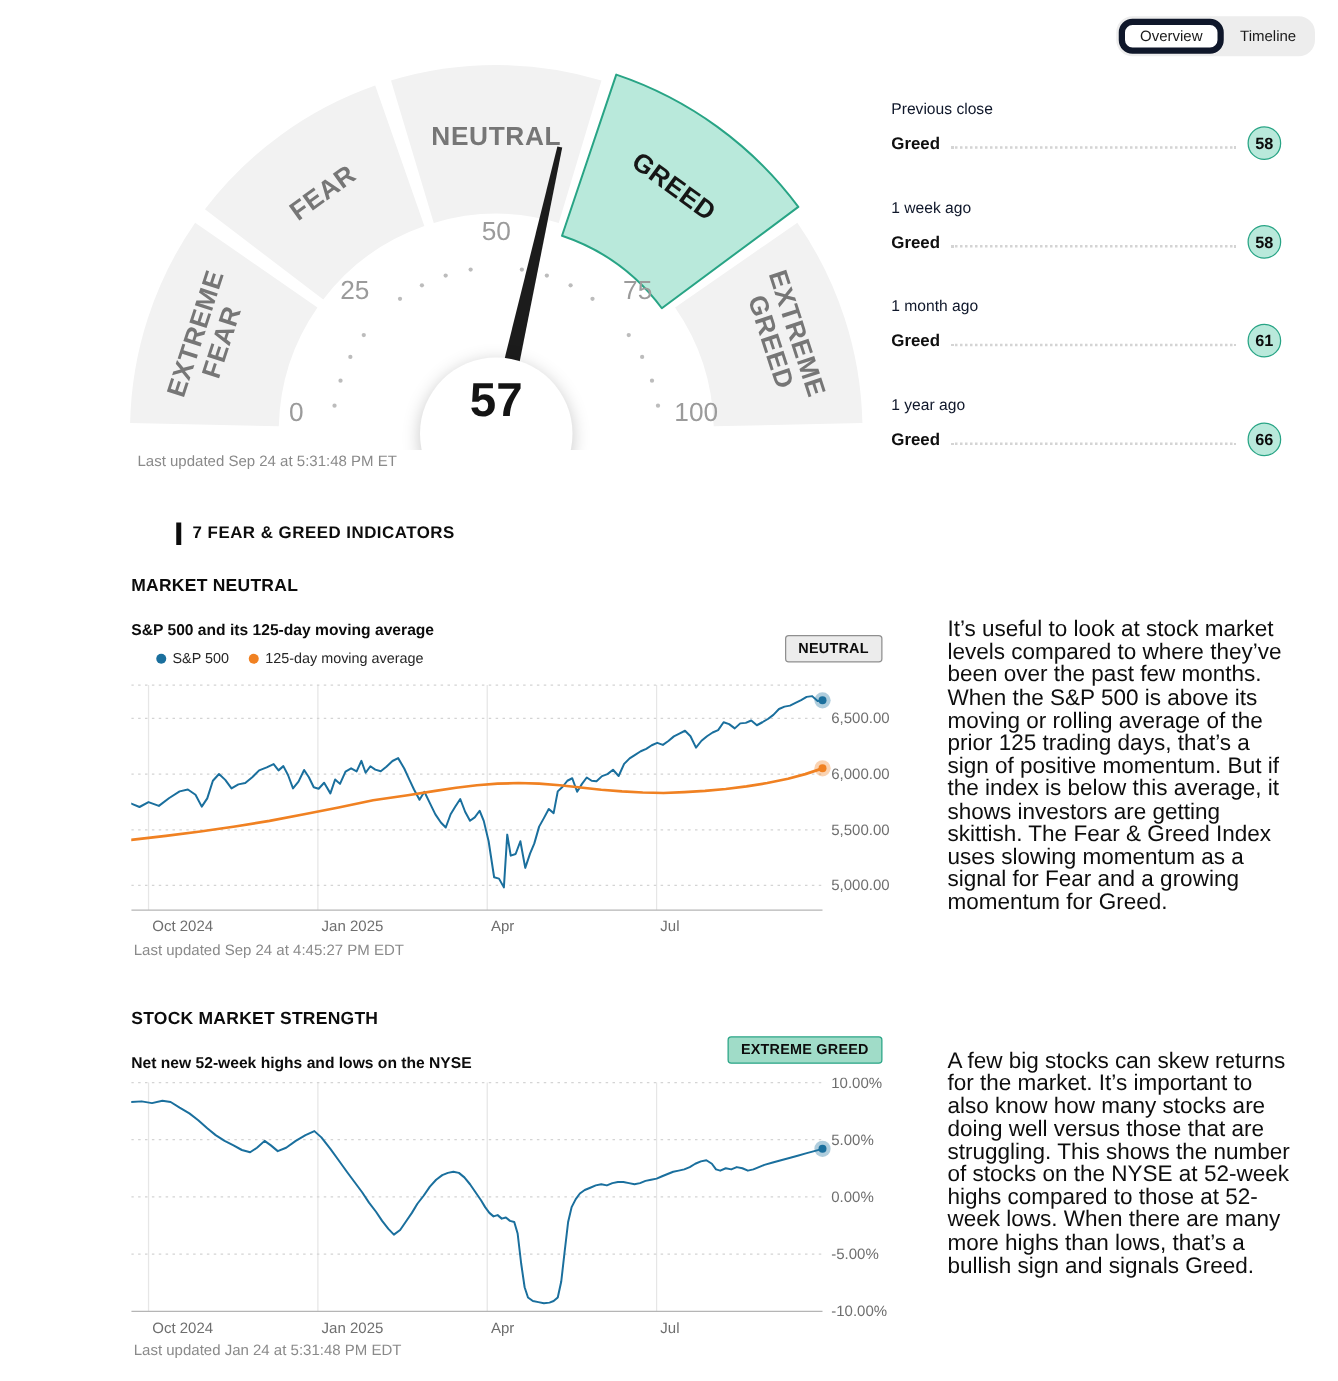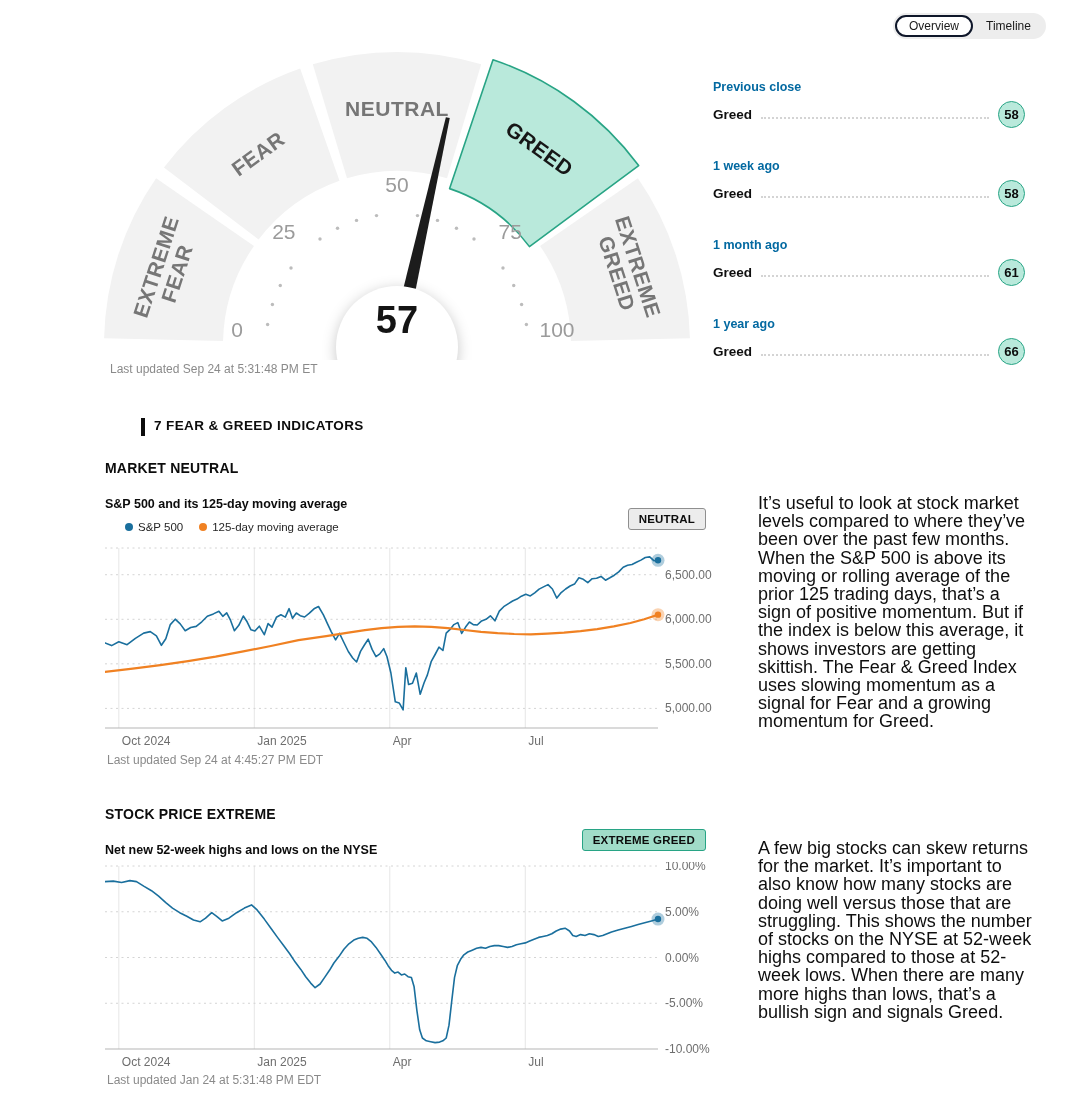--- a/index.html
+++ b/index.html
@@ -3,34 +3,34 @@
 <meta charset="utf-8">
 <style>
   html,body{margin:0;padding:0;background:#fff;}
   body{font-family:"Liberation Sans","DejaVu Sans",sans-serif;color:#111;}
   #page{position:relative;width:1070px;height:1105px;background:#fff;overflow:hidden;}
   svg{font-family:"Liberation Sans","DejaVu Sans",sans-serif;}
 
   
   .toggle{position:absolute;left:893px;top:13px;display:flex;align-items:center;background:#ededed;border-radius:13px;padding:2px;}
   .toggle-opt{font-size:12px;color:#1a1a1a;padding:3px 13px;border-radius:11px;cursor:pointer;white-space:nowrap;}
-  .toggle-opt.active{background:#fff;border:2px solid #0f172a;padding:2px 12px;}
+  .toggle-opt.active{background:#fff;border:5px solid #0f172a;padding:2px 12px;}
 
   
   #gauge-wrap{position:absolute;left:99px;top:40px;width:595px;height:320px;}
   .g-label{font-size:21px;font-weight:bold;fill:#767676;letter-spacing:.5px;}
   .g-label-active{fill:#161616;}
   .g-num{font-size:21px;fill:#9b9b9b;}
   .g-value{font-size:38px;font-weight:bold;fill:#141414;}
   .updated{position:absolute;font-size:12px;color:#8a8a8a;}
 
   
   #timeline{position:absolute;left:713px;top:80px;width:312px;}
   .tl-entry{margin-bottom:31px;}
-  .tl-period{font-size:12.5px;color:#0369a1;margin-bottom:7px;font-weight:bold;}
+  .tl-period{font-size:12.5px;color:#0f172a;margin-bottom:7px;}
   .tl-row{display:flex;align-items:center;}
   .tl-status{font-size:13.5px;font-weight:bold;color:#0f0f0f;}
   .tl-leader{flex:1;border-bottom:2px dotted #d4d4d4;margin:0 9px;height:2px;position:relative;top:2px;}
   .tl-circle{width:25px;height:25px;border-radius:50%;background:var(--teal-bg);border:1.5px solid var(--teal-border);
              display:flex;align-items:center;justify-content:center;font-size:13px;font-weight:bold;color:#0c0c0c;flex:0 0 auto;}
 
   
   .ind-header{position:absolute;left:105px;top:418px;display:flex;align-items:flex-start;margin-left:36px;}
   .ind-bar{width:4px;height:18px;background:#0c0c0c;margin-right:9px;}
   .ind-title{font-size:13.5px;font-weight:bold;letter-spacing:.4px;color:#0c0c0c;}
@@ -183,21 +183,21 @@
       <path d="M0.0 96.9L6.6 99.6L13.8 95.7L22.1 98.7L30.4 92.4L38.7 87.1L45.3 85.6L51.4 89.8L56.4 99.3L60.8 92.7L65.3 78.6L70.2 73.2L75.2 77.9L80.2 84.7L85.7 81.5L91.2 80.4L96.8 75.8L102.3 70.3L108.4 67.9L113.9 65.3L117.8 70.3L121.7 66.9L125.5 74.2L129.4 84.7L133.8 79.3L138.3 70.0L142.1 75.8L146.0 83.8L149.9 85.0L154.3 80.2L159.3 88.7L163.1 77.6L167.0 81.1L171.4 71.3L175.9 68.7L180.3 71.1L184.1 62.7L187.5 72.2L191.3 67.0L195.2 69.7L199.6 71.0L204.1 67.4L209.0 62.8L213.5 60.5L218.4 68.8L222.3 77.3L226.2 85.6L230.6 93.8L234.5 87.4L238.9 96.5L243.3 105.5L247.7 112.0L251.6 116.0L255.5 105.4L259.4 99.0L263.2 93.2L267.1 103.4L271.0 110.6L274.8 107.9L278.7 102.6L282.0 110.7L285.9 127.0L290.3 155.8L294.2 156.9L298.1 163.9L300.8 121.7L303.6 138.5L307.5 137.2L311.3 127.0L315.2 148.3L319.1 136.7L322.4 128.9L326.3 115.3L330.1 108.5L334.0 101.2L337.9 104.5L341.2 87.1L345.1 83.4L348.9 78.6L352.8 76.6L356.7 87.4L360.6 81.1L364.4 76.0L368.3 78.6L372.2 79.0L376.6 74.9L381.0 73.3L385.4 69.8L389.9 74.8L394.3 65.1L398.7 60.7L403.1 57.9L407.6 55.0L412.0 53.1L416.4 50.2L420.8 48.3L425.3 49.9L429.7 46.8L434.1 43.1L438.5 40.9L443.0 38.6L447.4 43.0L451.8 52.1L456.2 46.6L460.6 43.0L465.1 40.0L469.5 38.1L473.9 31.8L478.3 33.3L482.8 36.7L487.2 32.7L491.6 32.3L496.0 30.4L500.5 34.2L504.9 31.8L509.3 29.2L513.7 25.9L518.2 21.2L522.6 19.3L527.0 18.5L531.4 16.3L535.9 14.1L540.3 11.5L544.7 10.9L549.1 14.8L553.0 14.3" fill="none" stroke="#1a6f9d" stroke-width="1.6" stroke-linejoin="round" stroke-linecap="round"></path>
       <path d="M0.0 125.9L27.7 122.7L55.3 119.2L83.0 115.2L110.6 110.7L138.3 105.4L165.9 100.0L193.5 94.2L221.2 90.2L243.3 86.7L259.9 84.2L276.5 82.2L293.1 80.9L309.7 80.4L326.3 80.9L342.9 82.2L359.4 84.0L376.0 85.8L392.6 87.1L409.2 88.0L425.8 88.4L442.4 87.7L459.0 86.7L475.6 85.2L492.2 83.1L508.8 80.4L525.4 77.0L539.2 73.3L553.0 68.7" fill="none" stroke="#f08122" stroke-width="2.2" stroke-linejoin="round" stroke-linecap="round"></path>
       <circle cx="553" cy="14.297029702970297" r="6.5" fill="#1a6f9d" opacity="0.35"></circle>
       <circle cx="553" cy="14.297029702970297" r="3.2" fill="#1a6f9d"></circle>
       <circle cx="553" cy="68.65346534653466" r="6.5" fill="#f08122" opacity="0.35"></circle>
       <circle cx="553" cy="68.65346534653466" r="3.2" fill="#f08122"></circle>
     </svg>
   <div class="updated" style="left:107px;top:753px;">Last updated Sep 24 at 4:45:27 PM EDT</div>
   <div class="para" style="top:494px;">It’s useful to look at stock market levels compared to where they’ve been over the past few months. When the S&amp;P 500 is above its moving or rolling average of the prior 125 trading days, that’s a sign of positive momentum. But if the index is below this average, it shows investors are getting skittish. The Fear &amp; Greed Index uses slowing momentum as a signal for Fear and a growing momentum for Greed.</div>
 
-  <div class="sec-title" style="top:806px;">STOCK PRICE EXTREME</div>
+  <div class="sec-title" style="top:806px;">STOCK MARKET STRENGTH</div>
   <div class="badge badge--greed" style="top:829px;">EXTREME GREED</div>
   <div class="chart-title" style="top:843px;">Net new 52-week highs and lows on the NYSE</div>
   <svg id="chart-1" class="chart-svg" style="top:862px;" viewBox="0 0 615 212">
       <line x1="13.825000000000001" x2="13.825000000000001" y1="4" y2="187" stroke="#e6e6e6" stroke-width="1"></line>
       <line x1="149.31" x2="149.31" y1="4" y2="187" stroke="#e6e6e6" stroke-width="1"></line>
       <line x1="284.795" x2="284.795" y1="4" y2="187" stroke="#e6e6e6" stroke-width="1"></line>
       <line x1="420.28000000000003" x2="420.28000000000003" y1="4" y2="187" stroke="#e6e6e6" stroke-width="1"></line>
       <line x1="0" x2="553" y1="4" y2="4" stroke="#d4d4d4" stroke-width="1" stroke-dasharray="2 3.5"></line>
       <text x="560" y="8" class="ax-label">10.00%</text>
       <line x1="0" x2="553" y1="49.75" y2="49.75" stroke="#d4d4d4" stroke-width="1" stroke-dasharray="2 3.5"></line>

